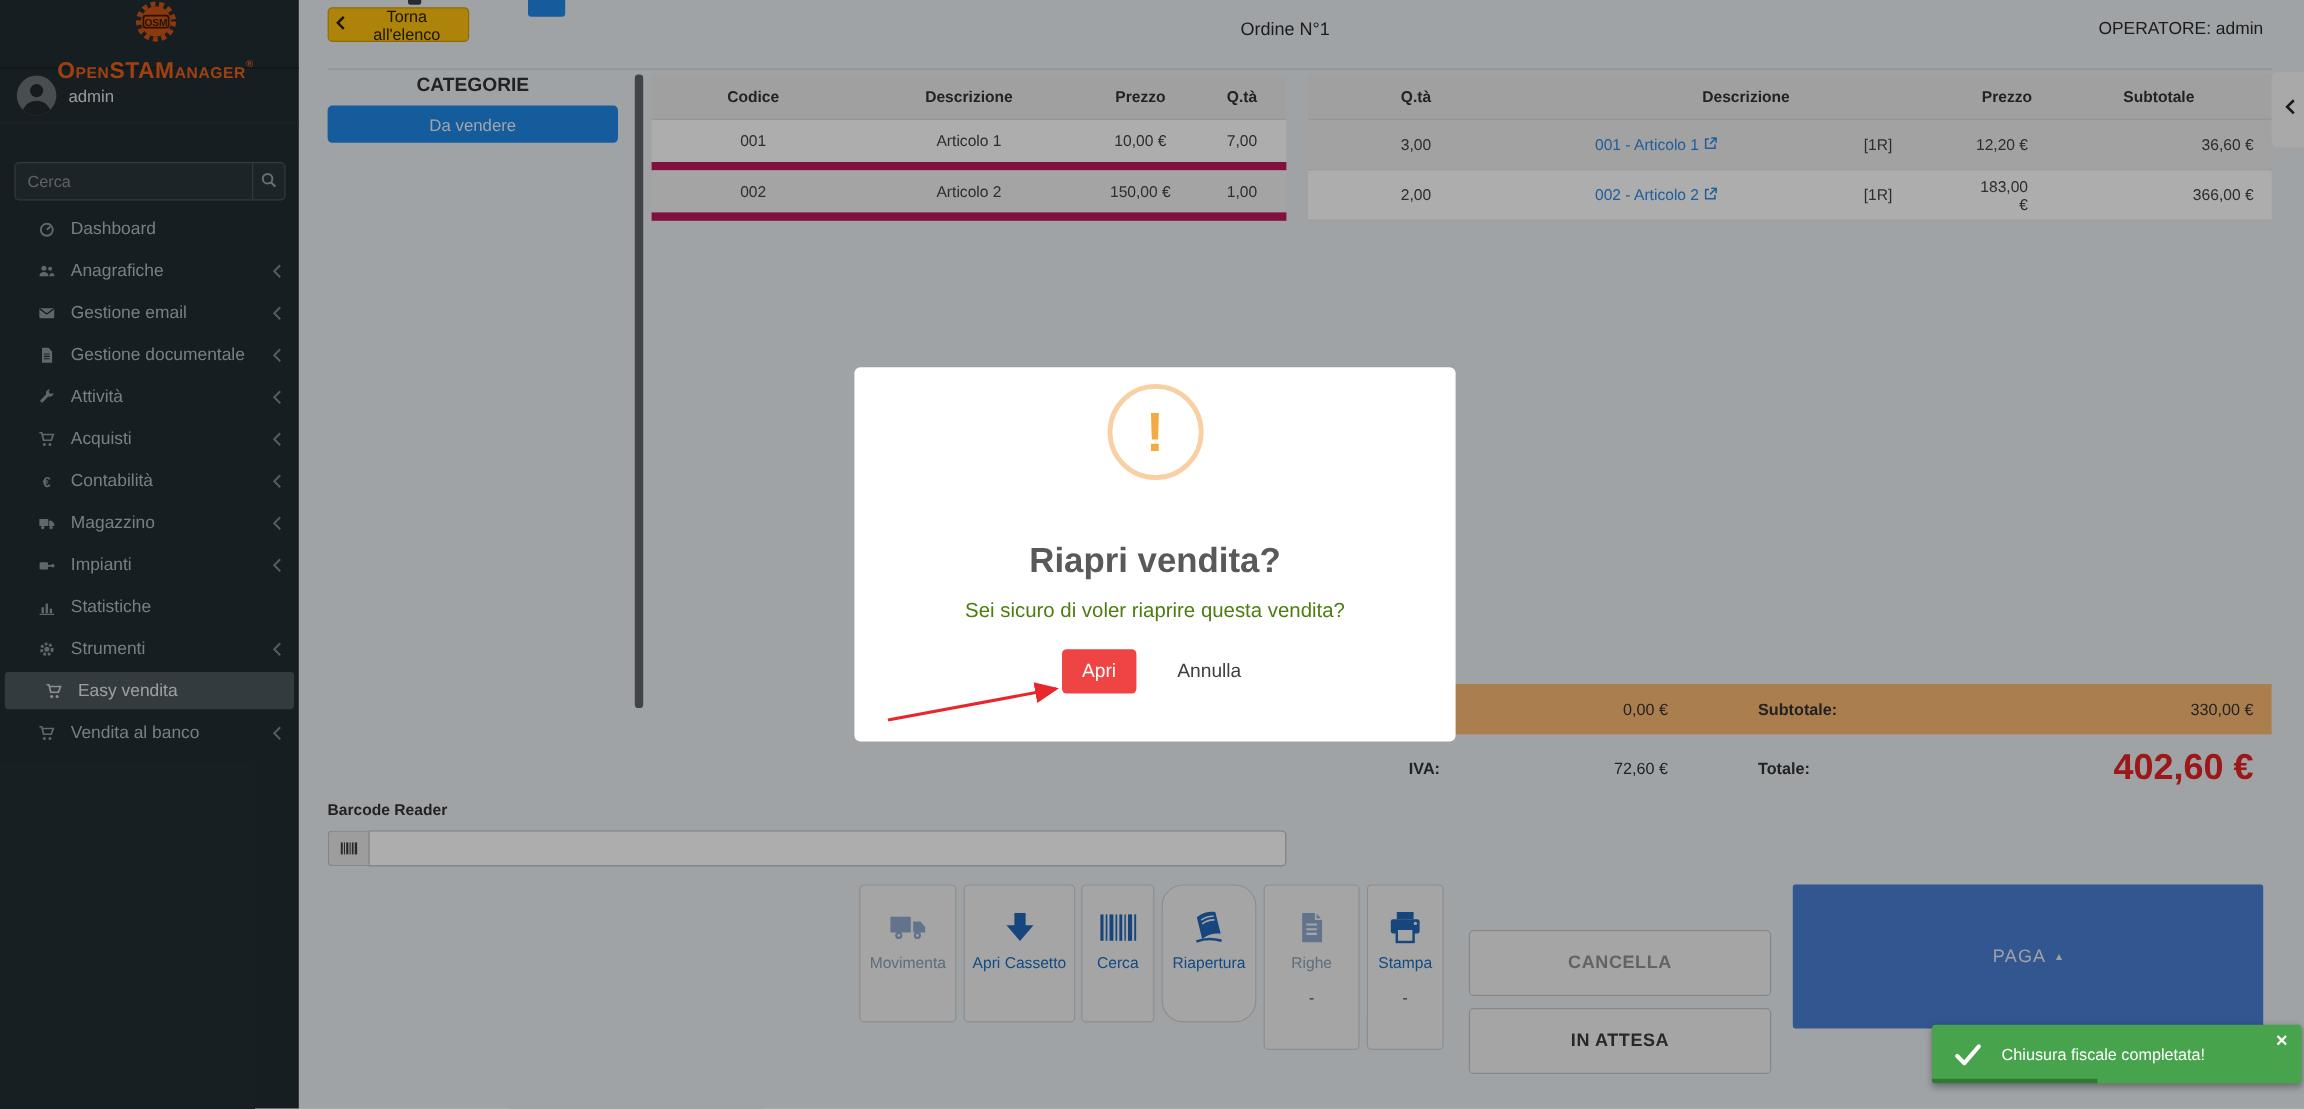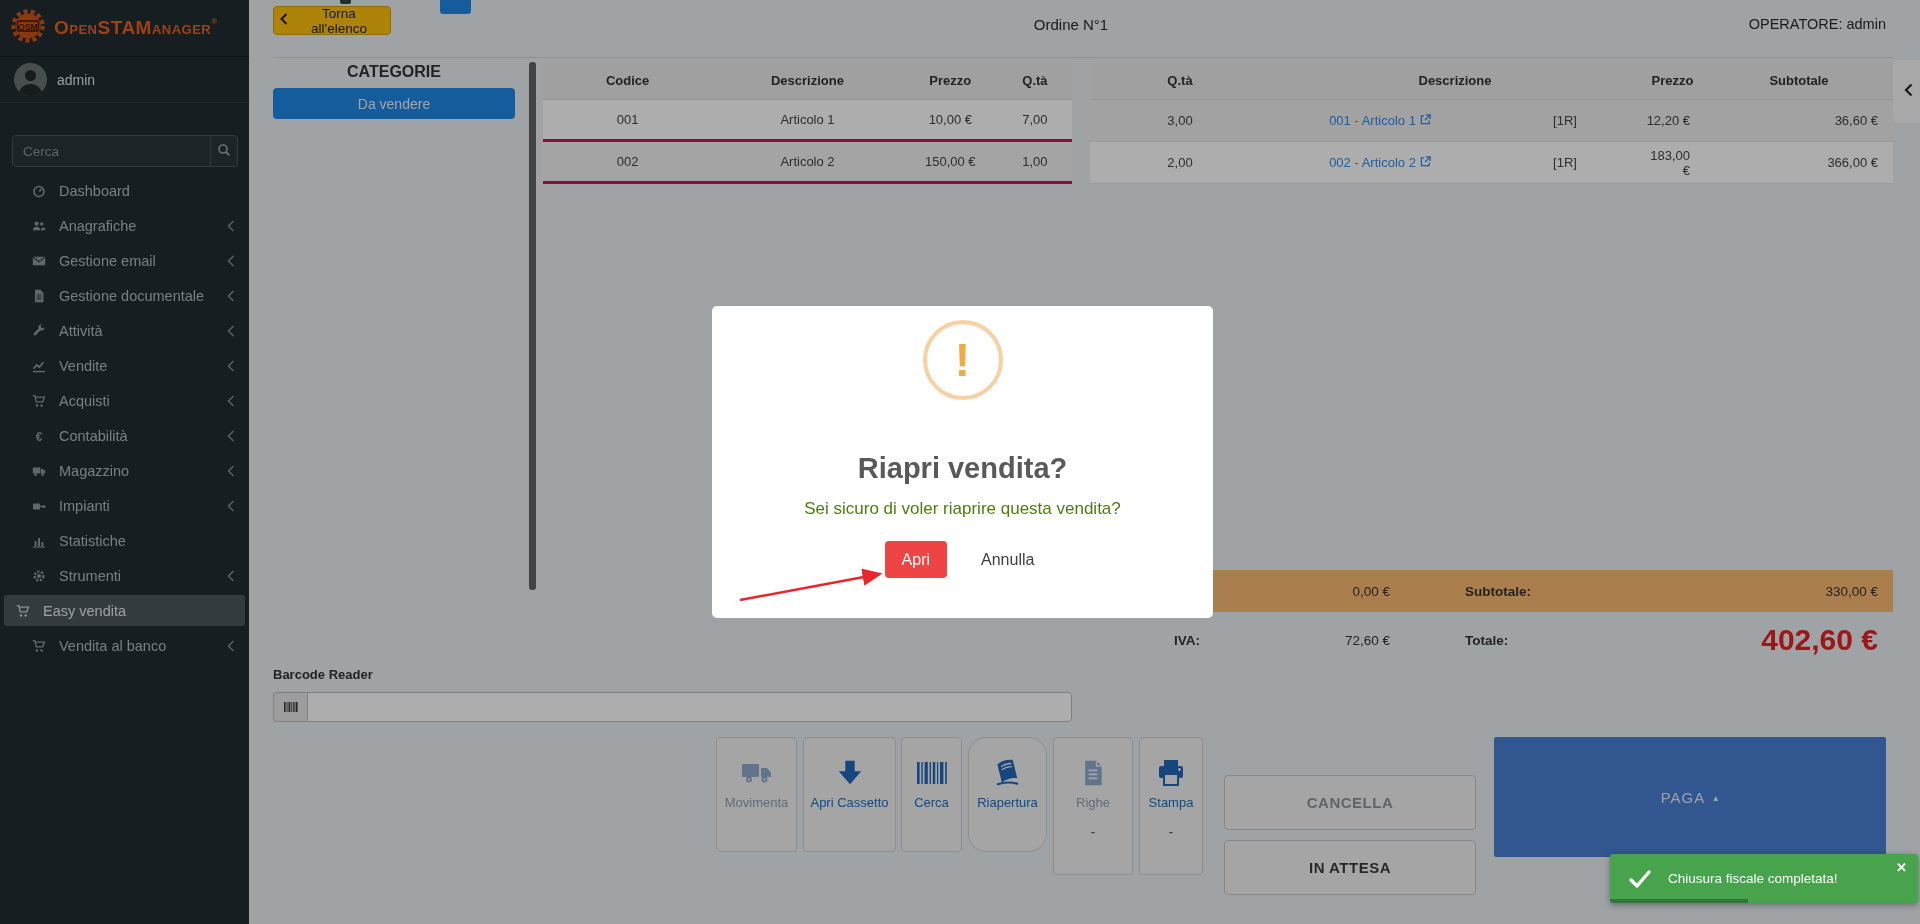--- a/index.html
+++ b/index.html
@@ -2,57 +2,57 @@
 <html><head>
 <meta charset="utf-8">
 <style>
   html,body{margin:0;padding:0;background:#888;}
   *{box-sizing:border-box;}
   .screen{position:relative;width:1920px;height:924px;overflow:hidden;
           background:#ecf0f5;font-family:"Liberation Sans",sans-serif;}
 
   
   .sidebar{position:absolute;left:0;top:0;width:249px;height:924px;background:#222d32;z-index:10;}
-  .brand{height:57px;display:flex;align-items:center;gap:8px;padding-left:10px;border-bottom:1px solid #171f23;}
+  .brand{height:57px;display:flex;align-items:center;gap:8px;padding-left:10px;border-bottom:1px solid #171f23;flex-direction:column;}
   .brand-name{color:#e8601c;font-weight:bold;font-size:19px;font-variant:small-caps;letter-spacing:.5px;white-space:nowrap;}
   .brand-reg{color:#e8601c;font-size:8px;vertical-align:top;}
   .userpanel{height:46px;display:flex;align-items:center;gap:10px;padding-left:14px;border-bottom:1px solid #2c373c;}
   .avatar{width:33px;height:33px;border-radius:50%;background:#6a7377;position:relative;overflow:hidden;flex:none;}
   .avatar svg{position:absolute;left:0;top:0;}
   .username{color:#dfe4e6;font-size:14px;}
   .search{margin:32px 11px 0 12px;display:flex;height:32px;background:#2b363c;border:1px solid #4b565c;border-radius:4px;overflow:hidden;}
   .search input{flex:1;background:transparent;border:none;outline:none;color:#ccc;font-size:13.5px;padding:0 10px;font-family:inherit;}
   .search input::placeholder{color:#8a9296;}
   .search button{width:38px;background:transparent;border:none;border-left:1px solid #4b565c;color:#9aa6ac;cursor:pointer;display:flex;align-items:center;justify-content:center;}
   .menu{margin-top:6px;}
   .mitem{height:35px;display:flex;align-items:center;gap:12px;padding:0 14px 0 30px;color:#b0bcc1;font-size:14.5px;cursor:pointer;}
   .micon{width:17px;height:14px;color:#8d999f;display:flex;align-items:center;justify-content:center;flex:none;}
   .mlabel{white-space:nowrap;}
   .chev{margin-left:auto;color:#7f8b90;display:flex;}
-  .mitem.active{background:#4d585e;border-radius:3px;margin:2px 4px;height:31px;padding-left:10px;color:#e6ebec;}
+  .mitem.active{background:#4d585e;border-radius:3px;margin:2px 4px;height:31px;padding-left:32px;color:#e6ebec;}
   .mitem.active .micon{color:#cdd5d8;}
 
   
   .main{position:absolute;left:249px;top:0;right:0;bottom:0;}
   .title-frag{position:absolute;left:91px;top:0;width:11px;height:4px;background:#3a3f44;border-radius:0 0 2px 2px;}
   .badge-frag{position:absolute;left:191px;top:0;width:31px;height:14px;background:#1e88e5;border-radius:0 0 3px 3px;}
   .btn-back{position:absolute;left:24px;top:6px;width:118px;height:29px;background:#ffc20e;border:1px solid #d89e00;border-radius:4px;
             color:#241c05;font-size:13.5px;display:flex;align-items:center;justify-content:center;gap:6px;cursor:pointer;font-family:inherit;}
   .order-title{position:absolute;left:0;right:27px;top:16px;text-align:center;font-size:15px;color:#2b2b2b;}
   .operator{position:absolute;right:34px;top:16px;font-size:14.5px;color:#2b2b2b;}
   .top-divider{position:absolute;left:24px;right:27px;top:57px;height:1px;background:#cfd4da;}
 
   .cat-title{position:absolute;left:24px;top:63px;width:242px;text-align:center;font-weight:bold;font-size:16px;color:#333;}
   .cat-btn{position:absolute;left:24px;top:88px;width:242px;height:31px;background:#1e88e5;border:none;border-radius:4px;
            color:#eaf2fb;font-size:14px;cursor:pointer;font-family:inherit;}
   .v-scrollbar{position:absolute;left:280px;top:62px;width:7px;height:528px;background:#606468;border-radius:3px;}
   .ptable{position:absolute;left:294px;top:62px;width:529px;font-size:13px;color:#444;}
   .ptable .thead,.ptable .trow{display:grid;grid-template-columns:32% 36% 18% 14%;align-items:center;}
   .ptable .thead{height:38px;background:#ececec;font-weight:bold;color:#333;border-bottom:1px solid #ddd;}
-  .ptable .trow{height:42px;border-bottom:3px solid #be185d;}
+  .ptable .trow{height:42px;border-bottom:7px solid #be185d;}
   .ptable .trow.odd{background:#fff;}
   .ptable .trow.even{background:#f2f2f2;}
   .ptable div{text-align:center;}
 
   .ctable{position:absolute;left:841px;top:62px;width:803px;font-size:13px;color:#444;}
   .ctable .thead{display:grid;grid-template-columns:180px 370px 65px 188px;height:38px;background:#ececec;
                  font-weight:bold;color:#333;align-items:center;border-bottom:1px solid #ddd;}
   .ctable .thead div{text-align:center;}
   .ctable .trow{display:grid;grid-template-columns:180px 220px 150px 65px 188px;height:42px;align-items:center;border-bottom:1px solid #e3e3e3;}
   .ctable .trow.odd{background:#efefef;}
@@ -222,34 +222,20 @@
           </span>
         <span class="mlabel">Attività</span>
         <span class="chev">
             <svg width="8" height="12" viewBox="0 0 8 12">
               <path d="M6.5 1 1.5 6l5 5" fill="none" stroke="currentColor" stroke-width="1.6"></path>
             </svg>
           </span>
       </div>
       <div class="mitem">
         <span class="micon">
-            <svg width="14" height="14" viewBox="0 0 14 14">
-              <path d="M1 12.6h12" stroke="currentColor" stroke-width="1.4"></path>
-              <path d="M1.6 9.6 4.8 6l2.6 2 4-4.8" fill="none" stroke="currentColor" stroke-width="1.7"></path>
-            </svg>
-          </span>
-        <span class="mlabel">Vendite</span>
-        <span class="chev">
-            <svg width="8" height="12" viewBox="0 0 8 12">
-              <path d="M6.5 1 1.5 6l5 5" fill="none" stroke="currentColor" stroke-width="1.6"></path>
-            </svg>
-          </span>
-      </div>
-      <div class="mitem">
-        <span class="micon">
             <svg width="14" height="14" viewBox="0 0 14 14" fill="currentColor">
               <path d="M0.8 1.6h2l1.5 6.3h6.4l1.7-4.8H3.4" fill="none" stroke="currentColor" stroke-width="1.4"></path>
               <circle cx="5" cy="11.4" r="1.25"></circle>
               <circle cx="9.6" cy="11.4" r="1.25"></circle>
             </svg>
           </span>
         <span class="mlabel">Acquisti</span>
         <span class="chev">
             <svg width="8" height="12" viewBox="0 0 8 12">
               <path d="M6.5 1 1.5 6l5 5" fill="none" stroke="currentColor" stroke-width="1.6"></path>

